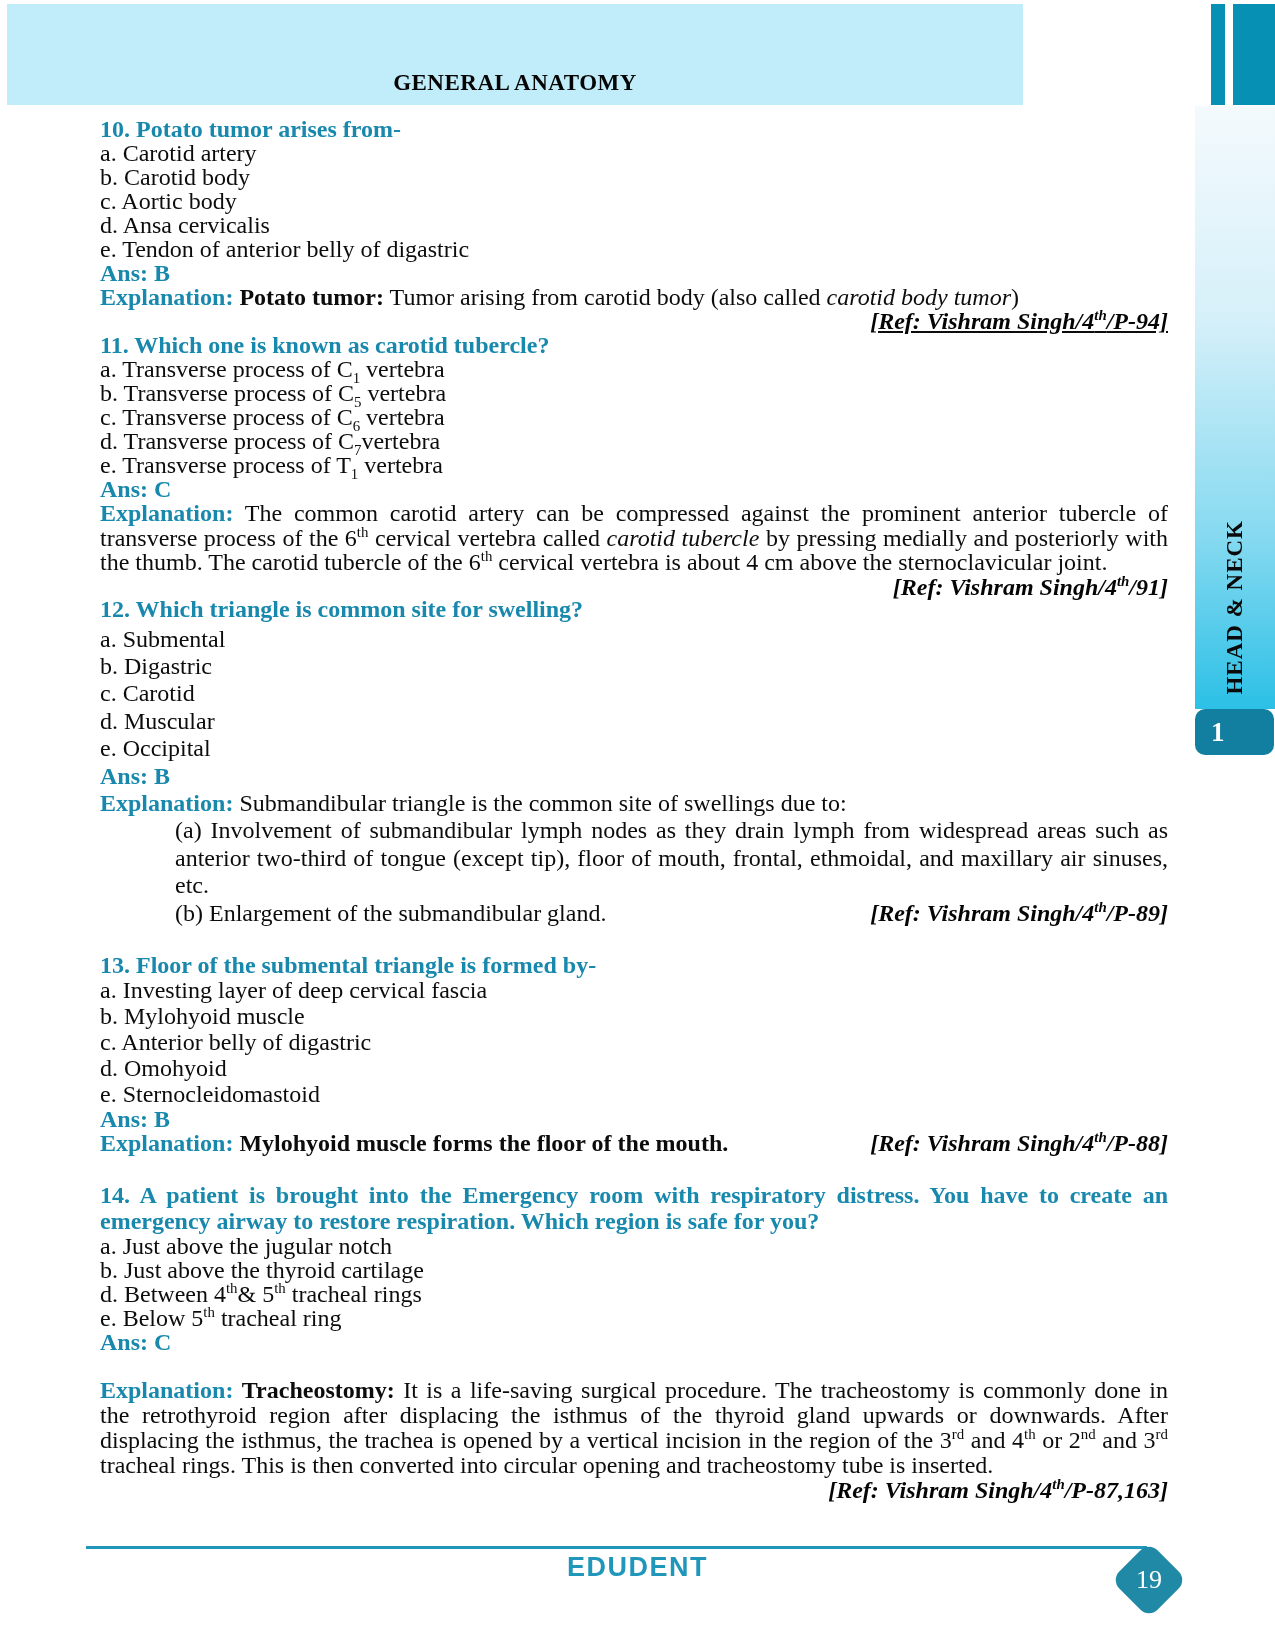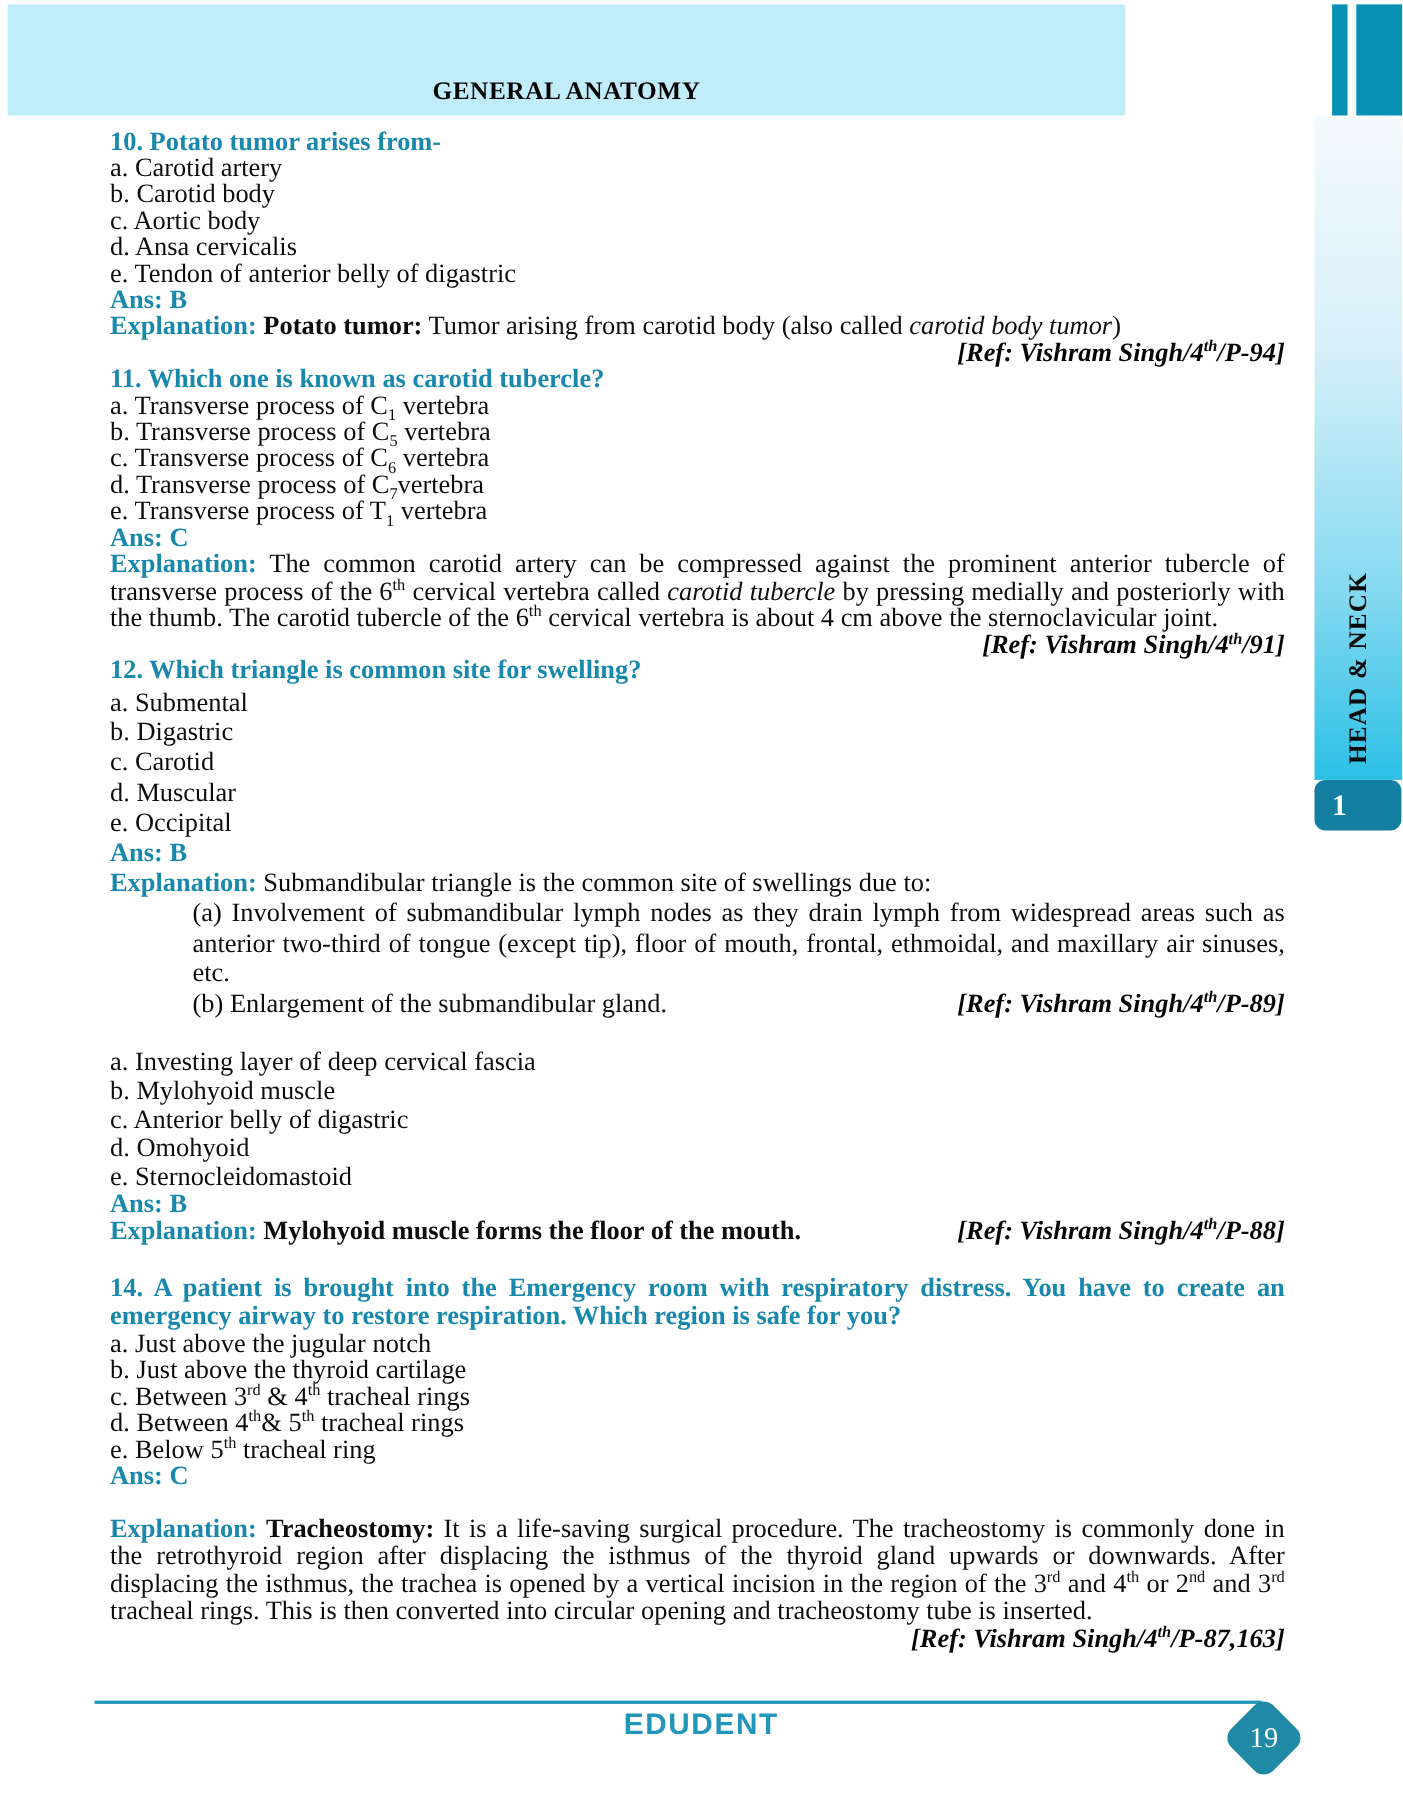--- a/index.html
+++ b/index.html
@@ -52,21 +52,21 @@
   .content{
     position:absolute;left:100px;top:117px;width:1068px;
     font-size:24px;line-height:24px;
   }
   .q-title{color:var(--teal-text);font-weight:bold;}
   .ans{color:var(--teal-text);font-weight:bold;}
   .expl-label{color:var(--teal-text);font-weight:bold;}
   .justify{text-align:justify;}
   .ref{font-weight:bold;font-style:italic;color:#050505;}
   .fr{float:right;}
-  .ref-line{text-align:right;}
+  .ref-line{text-align:right;text-decoration:underline;}
   sup,sub{font-size:0.62em;line-height:0;}
   .b{font-weight:bold;}
   .i{font-style:italic;}
   .q11 .expl{line-height:24.5px;}
   .q12{margin-top:22px;}
   .q12 .q-title{margin-bottom:5px;}
   .q12 .option,.q12 .ans,.q12 .expl,.q12 .item{line-height:27.4px;}
   .q13{margin-top:26px;}
   .q13 .option{line-height:26px;}
   .q14{margin-top:27px;}
@@ -137,34 +137,34 @@
       <div class="option"><span>c. Carotid</span></div>
       <div class="option"><span>d. Muscular</span></div>
       <div class="option"><span>e. Occipital</span></div>
       <div class="ans">Ans: B</div>
       <div class="expl"><span class="expl-label">Explanation:</span><span><span> Submandibular triangle is the common site of swellings due to:</span></span></div>
       <div class="item indent justify"><span>(a) Involvement of submandibular lymph nodes as they drain lymph from widespread areas such as anterior two-third of tongue (except tip), floor of mouth, frontal, ethmoidal, and maxillary air sinuses, etc.</span></div>
       <div class="item indent"><span><span>(b) Enlargement of the submandibular gland.</span></span><span class="ref fr"><span>[Ref: Vishram Singh/4</span><sup>th</sup><span>/P-89]</span></span></div>
     </div>
 
     <div class="question q13">
+      <div class="q-title">13. Floor of the submental triangle is formed by-</div>
       <div class="option"><span>a. Investing layer of deep cervical fascia</span></div>
       <div class="option"><span>b. Mylohyoid muscle</span></div>
       <div class="option"><span>c. Anterior belly of digastric</span></div>
       <div class="option"><span>d. Omohyoid</span></div>
       <div class="option"><span>e. Sternocleidomastoid</span></div>
       <div class="ans">Ans: B</div>
       <div class="expl"><span class="expl-label">Explanation:</span><span><span> </span><span class="b">Mylohyoid muscle forms the floor of the mouth.</span></span><span class="ref fr"><span>[Ref: Vishram Singh/4</span><sup>th</sup><span>/P-88]</span></span></div>
     </div>
 
     <div class="question q14">
       <div class="q-title justify">14. A patient is brought into the Emergency room with respiratory distress. You have to create an emergency airway to restore respiration. Which region is safe for you?</div>
       <div class="option"><span>a. Just above the jugular notch</span></div>
       <div class="option"><span>b. Just above the thyroid cartilage</span></div>
-      <div class="option"><span>c. Between 3</span><sup>rd</sup><span> &amp; 4</span><sup>th</sup><span> tracheal rings</span></div>
       <div class="option"><span>d. Between 4</span><sup>th</sup><span>&amp; 5</span><sup>th</sup><span> tracheal rings</span></div>
       <div class="option"><span>e. Below 5</span><sup>th</sup><span> tracheal ring</span></div>
       <div class="ans">Ans: C</div>
       <div class="expl justify"><span class="expl-label">Explanation:</span><span><span> </span><span class="b">Tracheostomy:</span><span> It is a life-saving surgical procedure. The tracheostomy is commonly done in the retrothyroid region after displacing the isthmus of the thyroid gland upwards or downwards. After displacing the isthmus, the trachea is opened by a vertical incision in the region of the 3</span><sup>rd</sup><span> and 4</span><sup>th</sup><span> or 2</span><sup>nd</sup><span> and 3</span><sup>rd</sup><span> tracheal rings. This is then converted into circular opening and tracheostomy tube is inserted. </span></span><span class="ref fr"><span>[Ref: Vishram Singh/4</span><sup>th</sup><span>/P-87,163]</span></span></div>
     </div>
 
   </div>
 
   <div class="footer-line"></div>
   <div class="footer-brand">EDUDENT</div>

